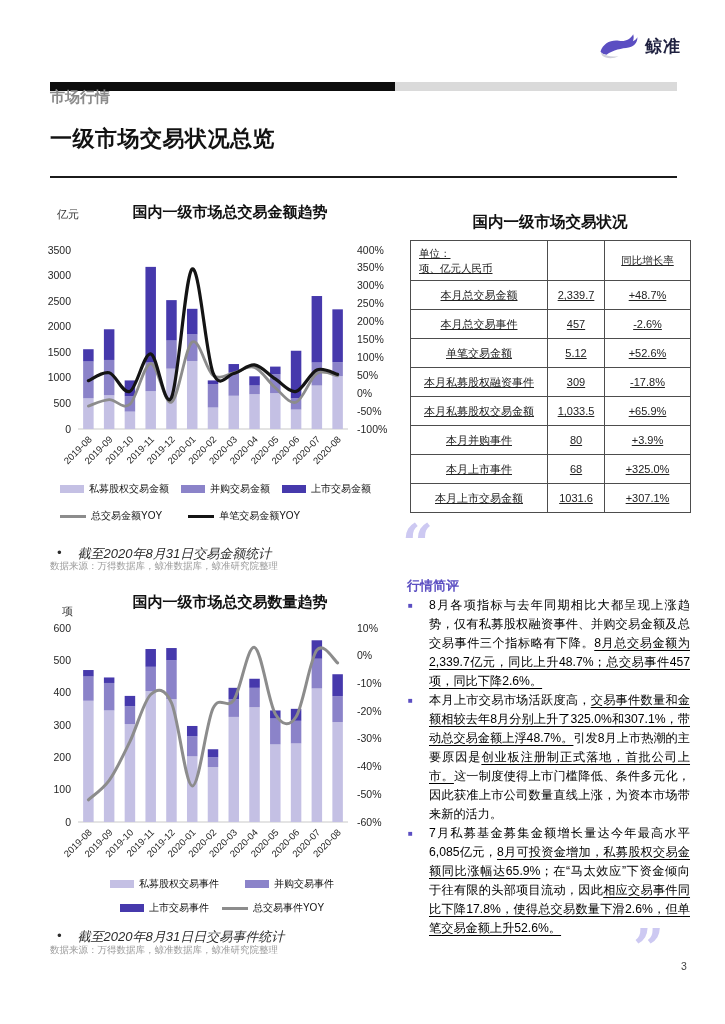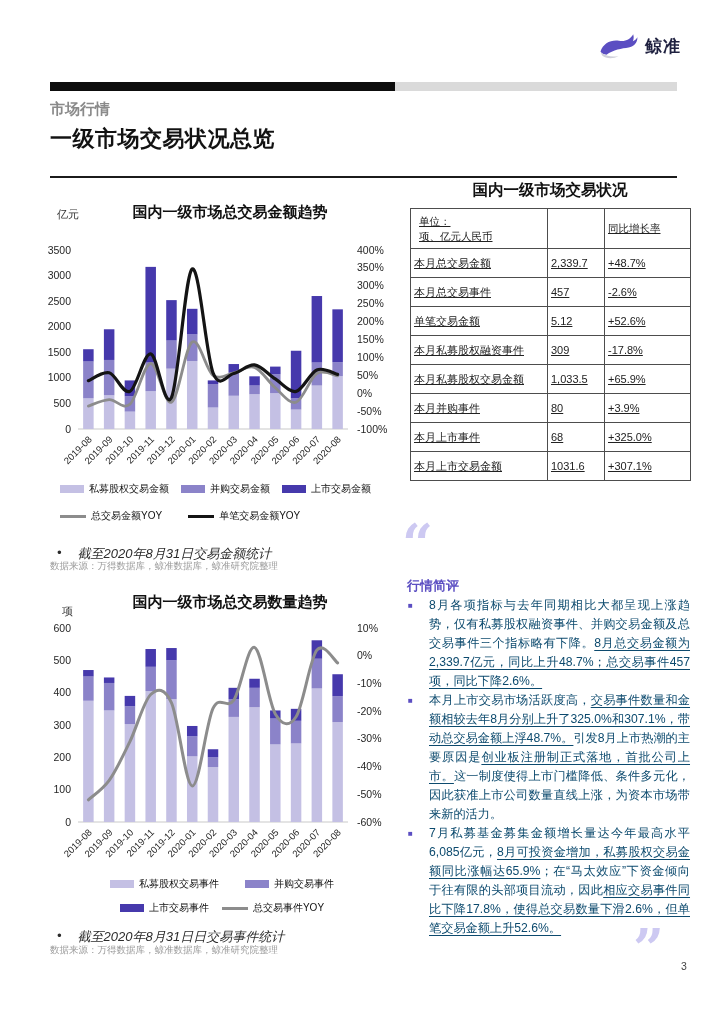--- a/index.html
+++ b/index.html
@@ -7,21 +7,21 @@
   .page {
     position:relative; width:725px; height:1024px; overflow:hidden;
     background:#ffffff; color:#222;
     font-family:"Liberation Sans", sans-serif;
   }
   
   .logo { position:absolute; top:31px; right:44px; display:flex; align-items:center; gap:7px; }
   .logo-text { font-size:17px; font-weight:bold; color:#1f2140; letter-spacing:1px; }
   .progress { position:absolute; left:50px; top:82px; width:627px; height:9px; background:#dadada; }
   .progress-fill { height:100%; width:55%; background:#0d0d0d; }
-  .kicker { position:absolute; left:50px; top:100px; font-size:15px; font-weight:bold; color:#8a8a8a; }
+  .kicker { position:absolute; left:50px; top:88px; font-size:15px; font-weight:bold; color:#8a8a8a; }
   .page-title { position:absolute; left:50px; top:124px; font-size:22px; font-weight:bold; color:#121212; letter-spacing:.5px; }
   .title-rule { position:absolute; left:50px; top:176px; width:627px; border-top:2px solid #1b1b1b; }
 
   
   .chart-title { position:absolute; width:320px; left:70px; text-align:center; font-size:15px; font-weight:bold; color:#111; }
   .unit-label { position:absolute; font-size:11px; color:#333; }
   .c1-title { top:203px; } .c1-unit { left:57px; top:207px; }
   .c2-title { top:593px; } .c2-unit { left:62px; top:604px; }
   svg.chart { position:absolute; left:40px; overflow:visible; }
   #svg-amount { top:228px; }
@@ -38,35 +38,35 @@
   .legend-2a { top:877px; justify-content:center; gap:26px; }
   .legend-2b { top:901px; justify-content:center; gap:13px; }
 
   .note { position:absolute; left:57px; display:flex; gap:16px; font-size:13px; color:#2b2b2b;font-style:italic; }
   .note::before { content:"•"; color:#2b2b2b; }
   .source { position:absolute; left:50px; font-size:9.5px; color:#9a9a9a; }
   .note-1 { top:545px; } .source-1 { top:560px; }
   .note-2 { top:928px; } .source-2 { top:944px; }
 
   
-  .table-block { position:absolute; left:410px; top:180px; width:280px; }
+  .table-block { position:absolute; left:410px; top:212px; width:280px; }
   .table-title { font-size:15.5px; font-weight:bold; text-align:center; color:#111; margin-bottom:7px; }
   table.summary { border-collapse:collapse; width:280px; font-size:11px; color:#222; table-layout:fixed;text-decoration:underline; }
-  table.summary td { border:1px solid #4d4d4d; vertical-align:middle; height:29px; padding:2px 3px; }
+  table.summary td { border:1px solid #4d4d4d; text-align:center; vertical-align:middle; height:29px; padding:2px 3px; }
   table.summary thead td { height:40px; font-size:10.5px; }
   table.summary thead td:first-child { text-align:left; padding-left:8px; line-height:1.35; }
   col.c1 { width:137px; } col.c2 { width:57px; } col.c3 { width:86px; }
 
   
   .quote { position:absolute; font-family:"DejaVu Serif", serif; font-weight:bold; font-size:54px; color:#cdc9f2; line-height:1; }
   .quote-open  { left:402px; top:517px; }
   .quote-close { left:633px; top:922px; }
   .comment-heading { position:absolute; left:407px; top:577px; font-size:13px; font-weight:bold; color:#5b4ec2; }
   .comment-list { position:absolute; left:407px; top:596px; width:283px; list-style:none; }
-  .comment-list li { position:relative; padding-left:22px; font-size:12.2px; line-height:19px; text-align:justify; color:#0c4a6e; }
+  .comment-list li { position:relative; padding-left:22px; font-size:12.2px; line-height:19px; text-align:justify; color:#000000; }
   .comment-list li::before { content:"■"; position:absolute; left:1px; top:0; font-size:8px; color:#5b4ec2; line-height:19px; }
   .u { text-decoration:underline; text-underline-offset:2.5px; }
   .page-num { position:absolute; left:681px; top:960px; font-size:10.5px; color:#444; }
 </style>
 </head>
 <body>
 
 <div class="page">
 
   <div class="logo">

